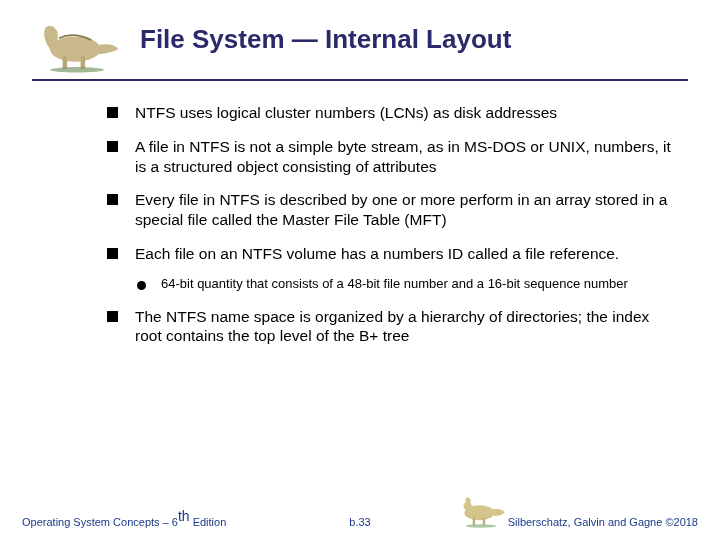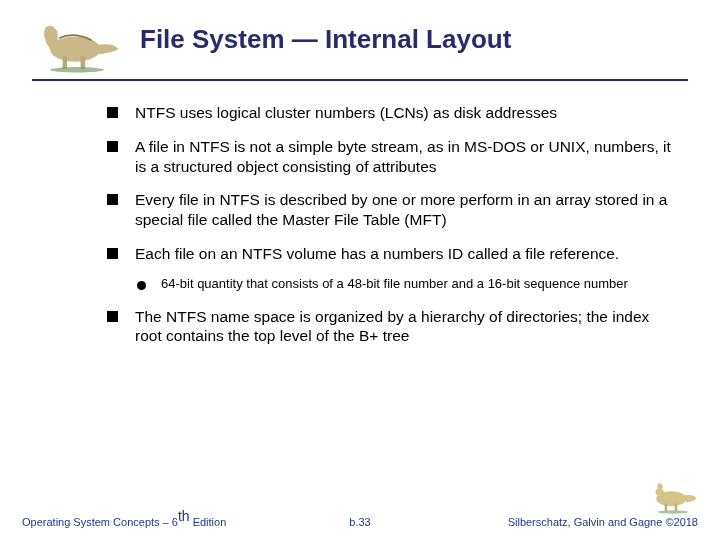--- a/index.html
+++ b/index.html
@@ -102,21 +102,20 @@
   .footer-center {
     position: absolute;
     left: 50%;
     transform: translateX(-50%);
     color: #1a3a8a;
   }
   .footer-right {
     color: #1a3a8a;
     text-align: right;
     display: flex;
-    flex-direction: column;
     align-items: flex-end;
     gap: 2px;
   }
   .dino-bottom {
     width: 50px;
     height: 34px;
   }
 </style>
 </head>
 <body>

